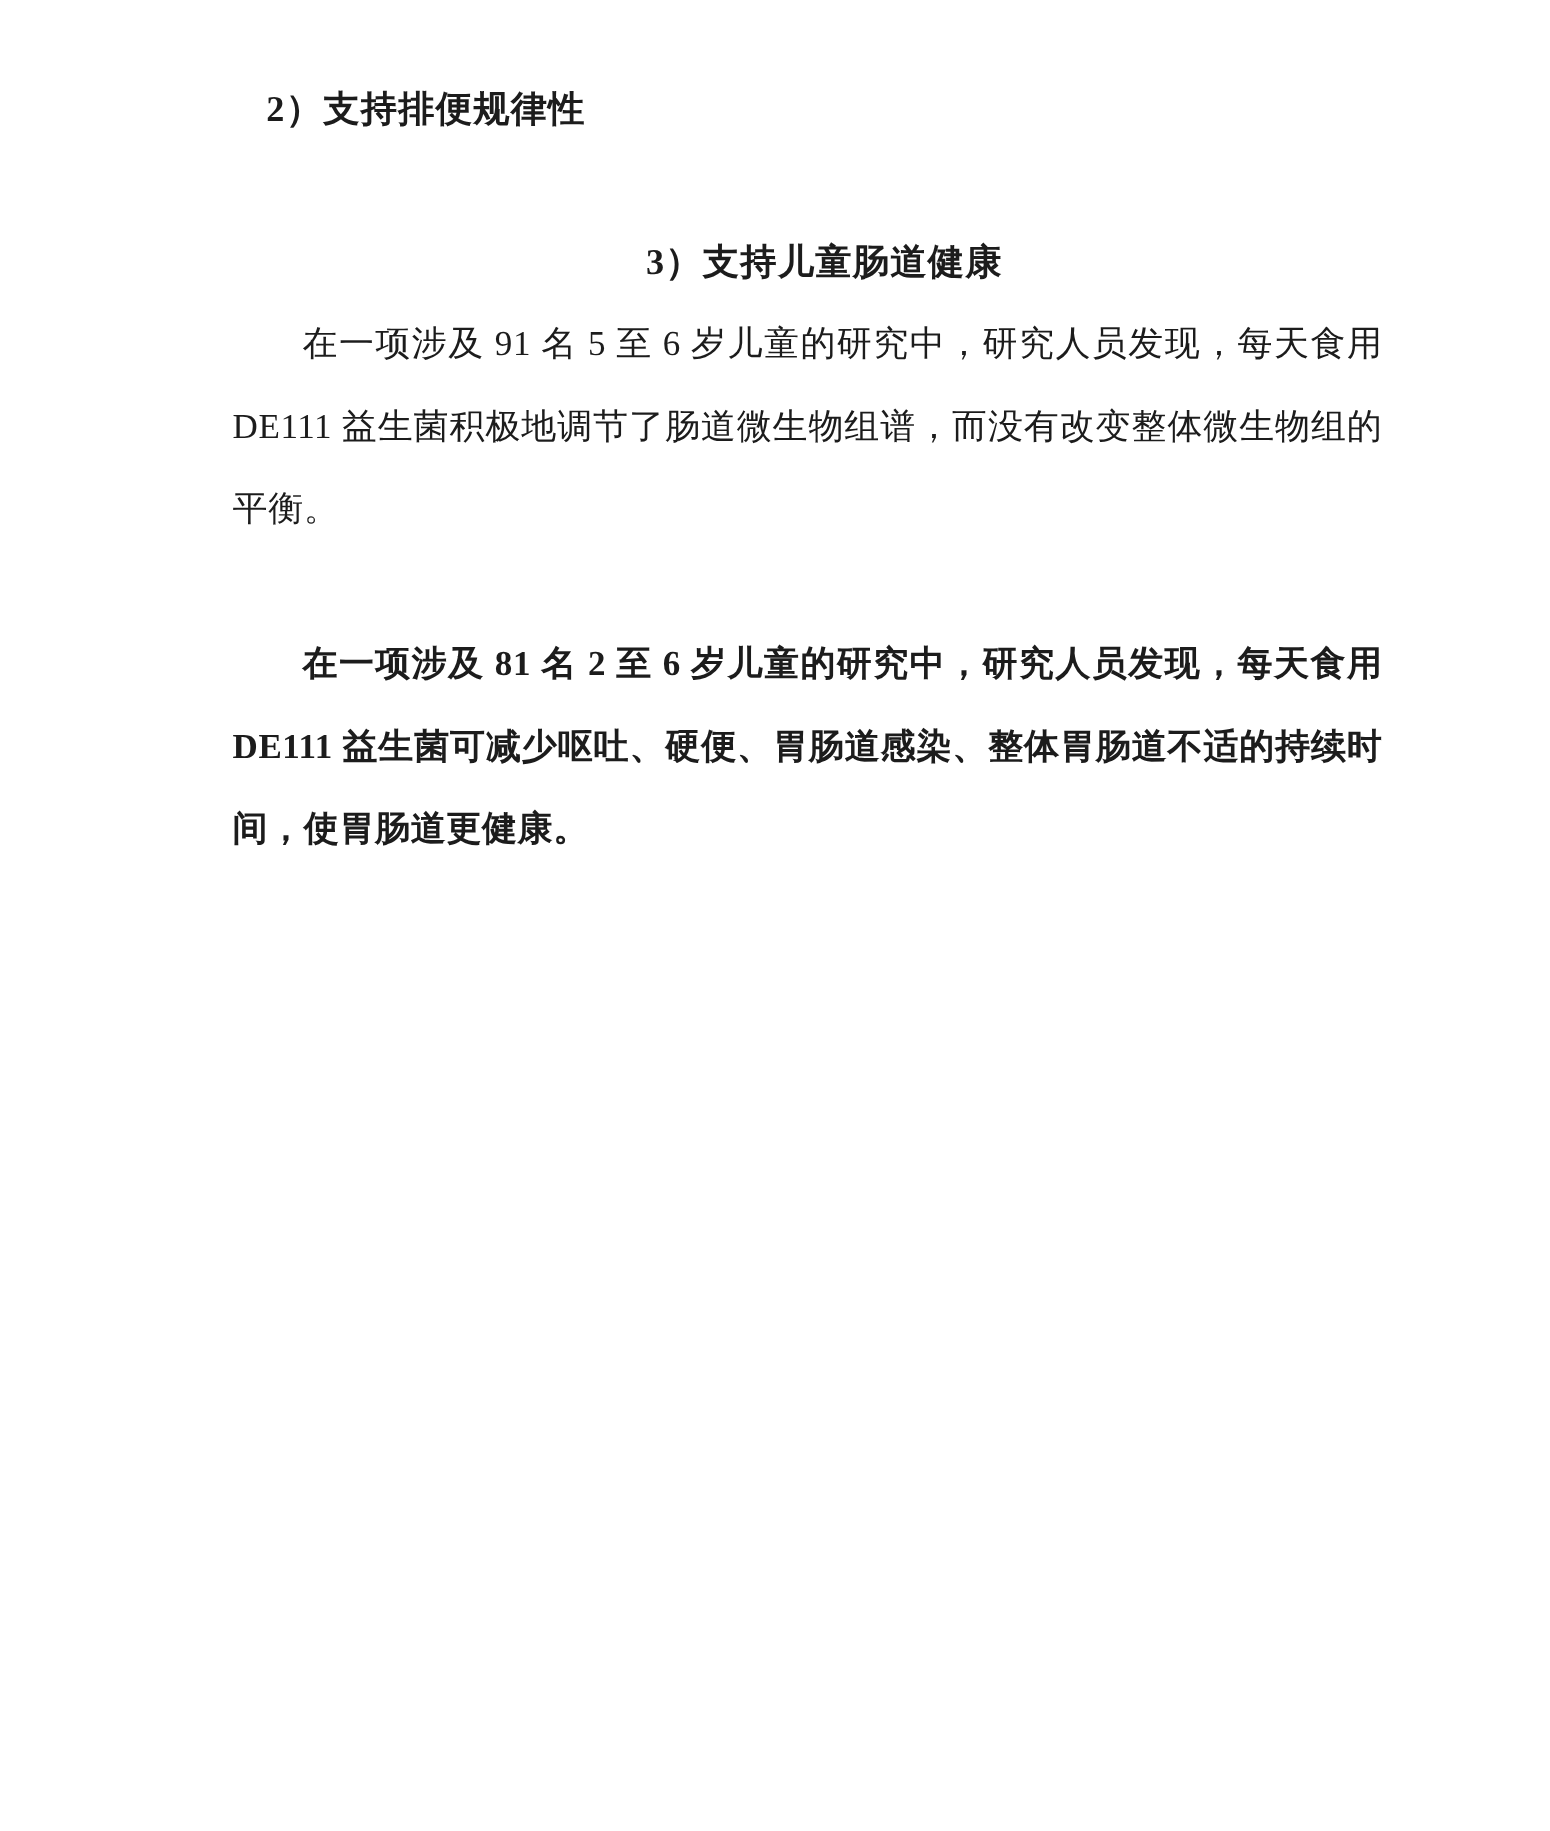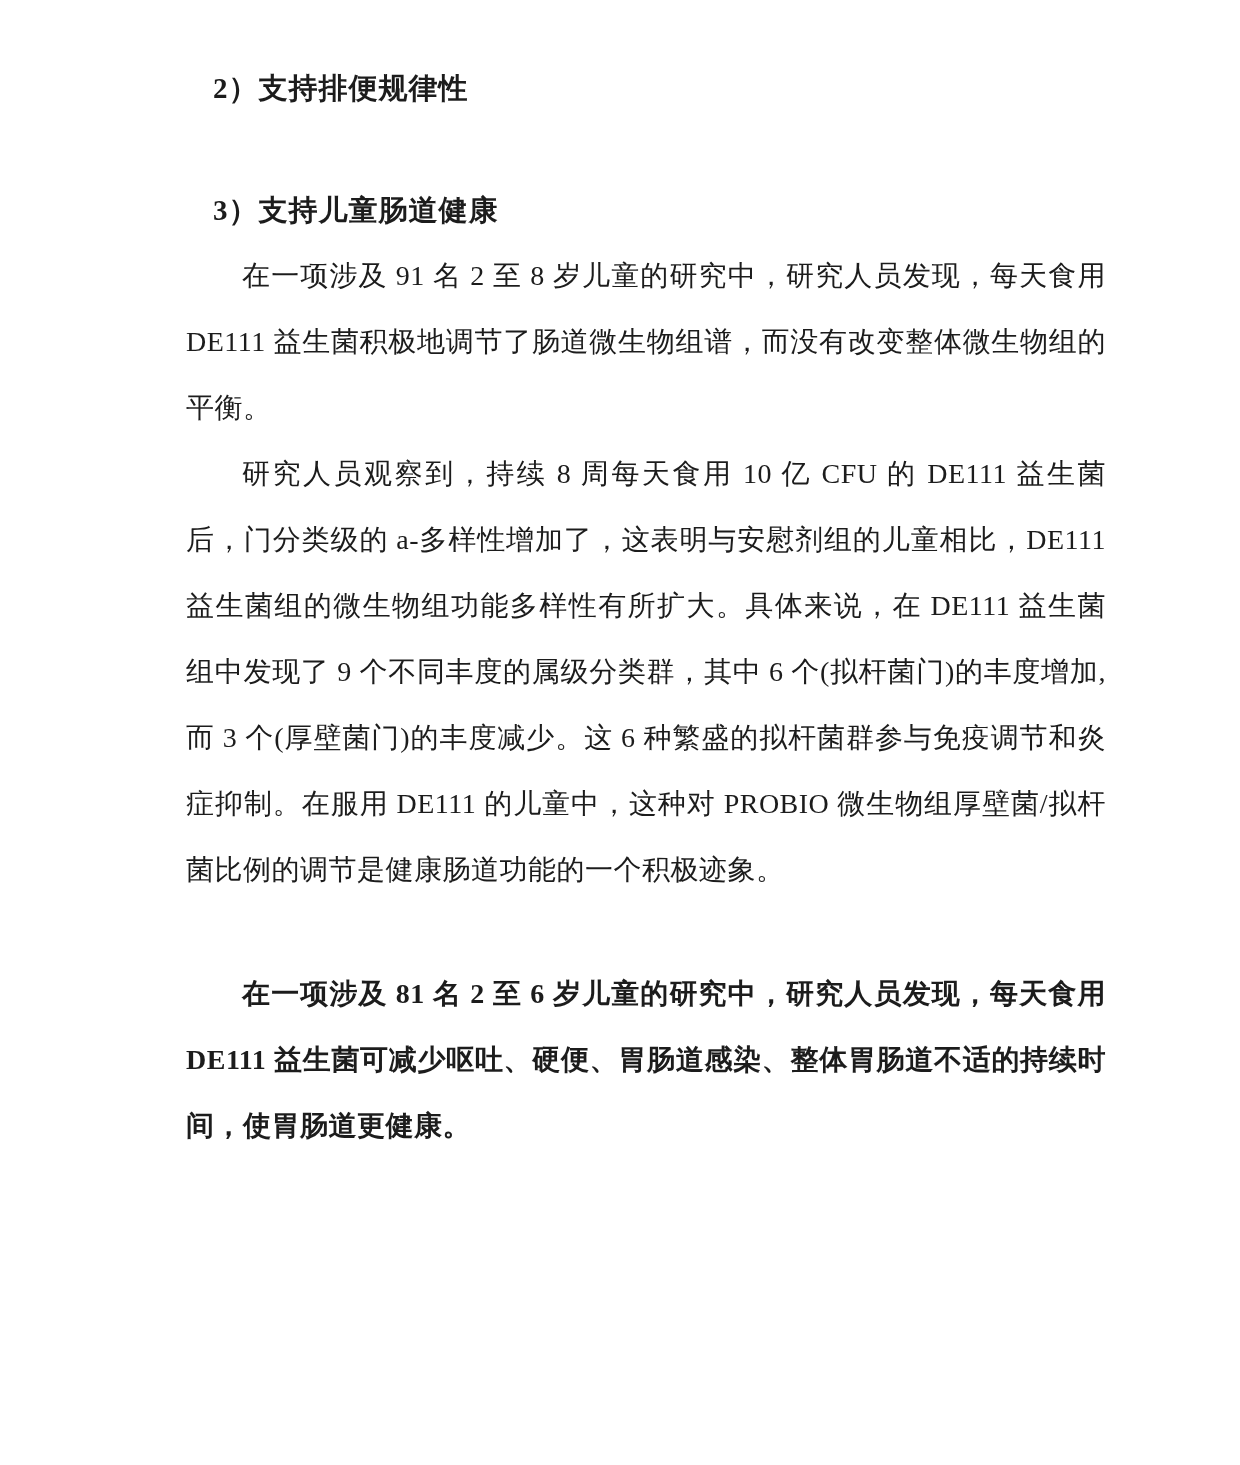--- a/index.html
+++ b/index.html
@@ -32,34 +32,33 @@
     line-height: 66px;
     text-align: left;
     letter-spacing: 1px;
   }
   .h-sub { padding-left: 27px; }
   .para {
     margin: 0;
     text-indent: 56px;
     letter-spacing: 0.5px;
   }
-  .sp-before    { margin-top: 56px; }
+  .sp-before    { margin-top: 56px; text-align: center; }
   .sp-before-lg { margin-top: 58px; font-weight: bold; }
 </style>
 </head>
 <body>
 
 <div class="page">
   <div class="doc">
 
     <h2 class="h-sub">2）支持排便规律性</h2>
 
 
     <h2 class="h-sub sp-before">3）支持儿童肠道健康</h2>
 
-    <p class="para">在一项涉及 91 名 2 至 8 岁儿童的研究中，研究人员发现，每天食用 DE111 益生菌积极地调节了肠道微生物组谱，而没有改变整体微生物组的平衡。</p>
+    <p class="para">在一项涉及 91 名 5 至 6 岁儿童的研究中，研究人员发现，每天食用 DE111 益生菌积极地调节了肠道微生物组谱，而没有改变整体微生物组的平衡。</p>
 
-    <p class="para">研究人员观察到，持续 8 周每天食用 10 亿 CFU 的 DE111 益生菌后，门分类级的 a-多样性增加了，这表明与安慰剂组的儿童相比，DE111 益生菌组的微生物组功能多样性有所扩大。具体来说，在 DE111 益生菌组中发现了 9 个不同丰度的属级分类群，其中 6 个(拟杆菌门)的丰度增加, 而 3 个(厚壁菌门)的丰度减少。这 6 种繁盛的拟杆菌群参与免疫调节和炎症抑制。在服用 DE111 的儿童中，这种对 PROBIO 微生物组厚壁菌/拟杆菌比例的调节是健康肠道功能的一个积极迹象。</p>
 
     <p class="para sp-before-lg">在一项涉及 81 名 2 至 6 岁儿童的研究中，研究人员发现，每天食用 DE111 益生菌可减少呕吐、硬便、胃肠道感染、整体胃肠道不适的持续时间，使胃肠道更健康。</p>
 
   </div>
 </div>
 
 </body></html>

